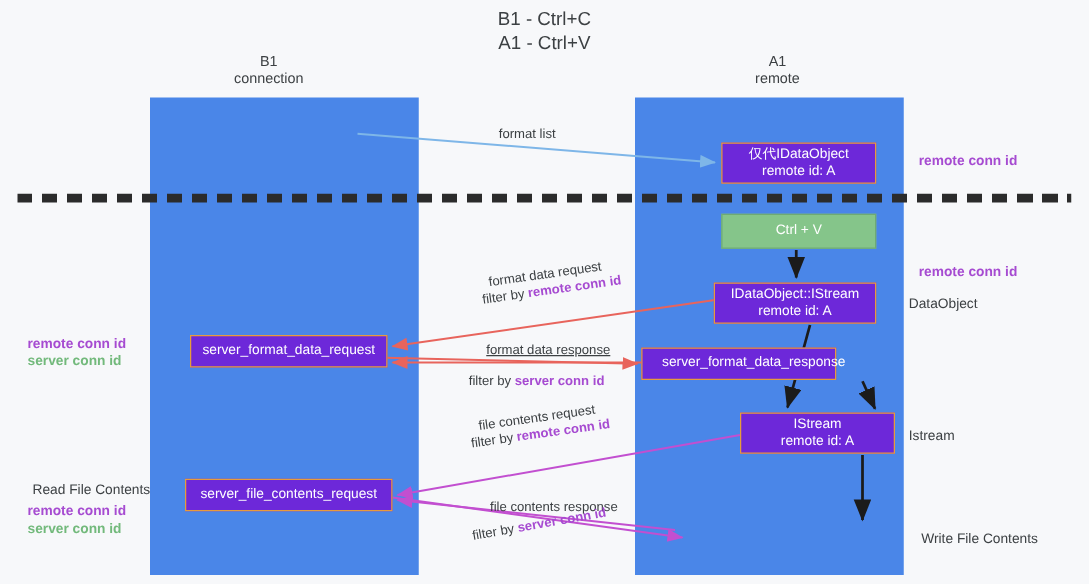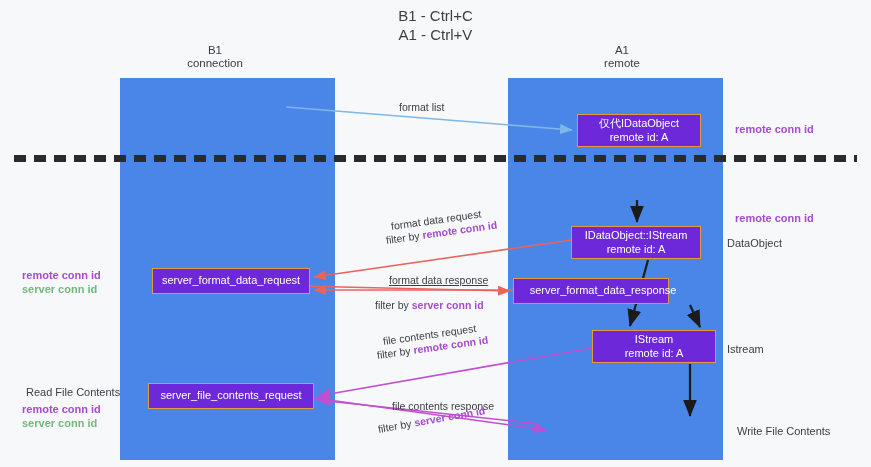--- a/index.html
+++ b/index.html
@@ -156,20 +156,23 @@
 
     <path d="M690,364 L690,416" stroke="#1b1b1b" stroke-width="2.2" fill="none" marker-end="url(#ar-blk)"></path>
   </svg>
 
 
   <div class="node orange" id="n-idataobject">
     <span>仅代IDataObject</span>
     <span>remote id: A</span>
   </div>
 
+  <div class="node green" id="n-ctrlv">
+    <span>Ctrl + V</span>
+  </div>
 
   <div class="node orange" id="n-getdata">
     <span>IDataObject::IStream</span>
     <span>remote id: A</span>
   </div>
 
   <div class="node orange" id="n-sfdreq">
     <span>server_format_data_request</span>
   </div>
 

